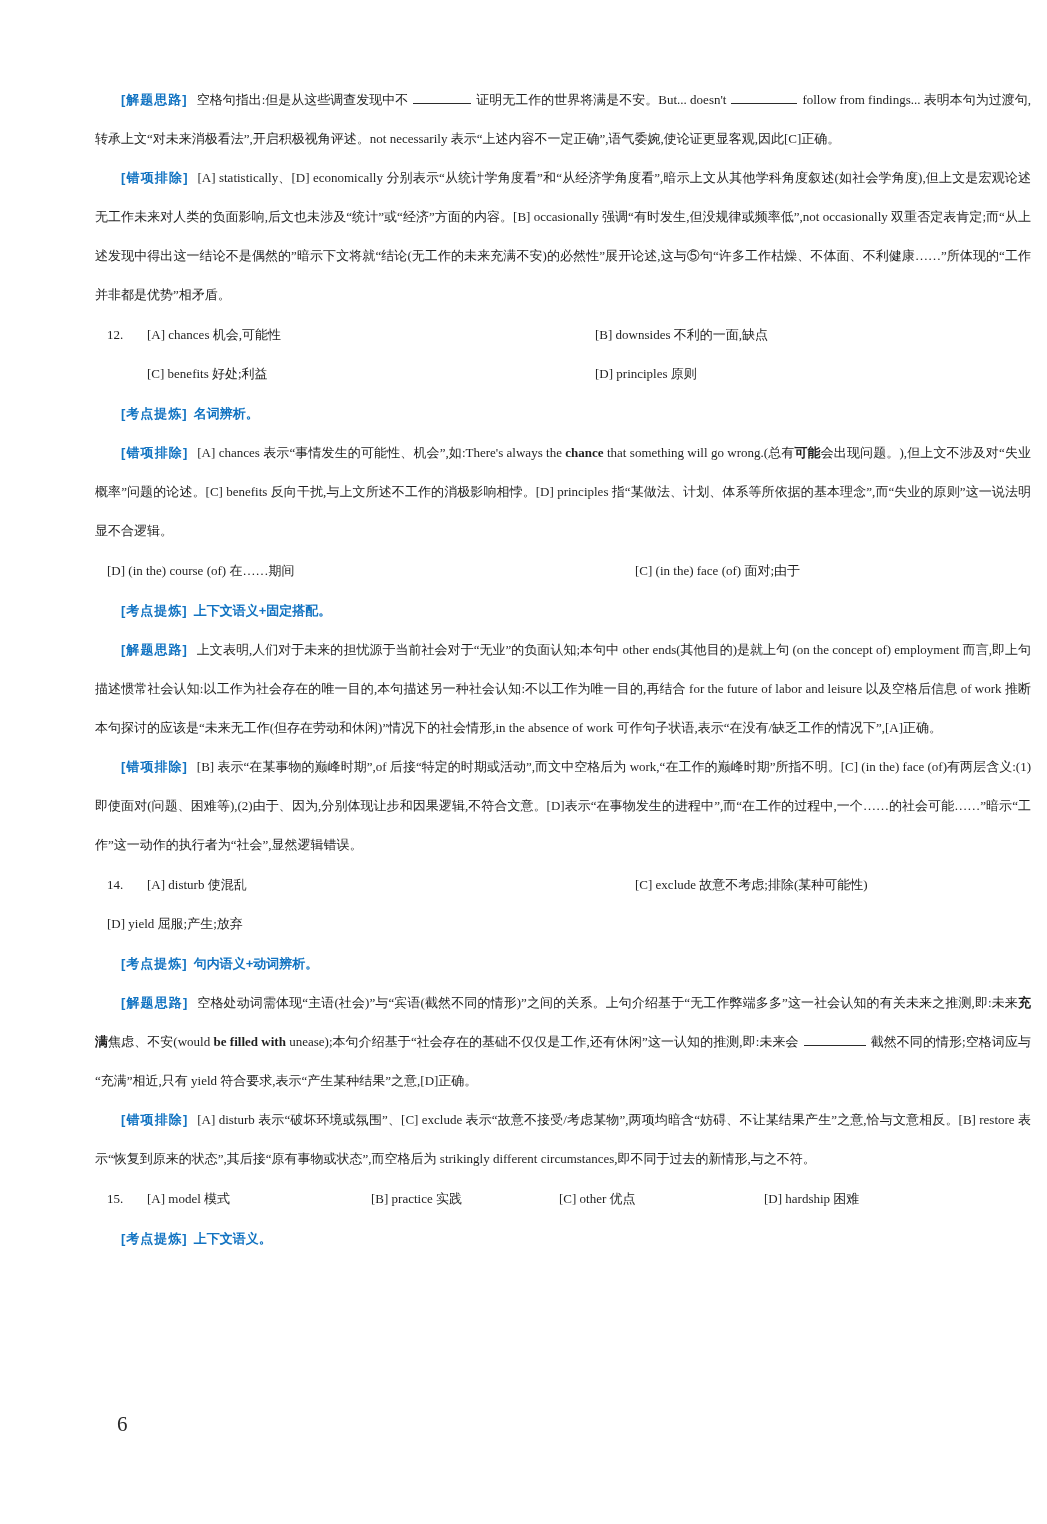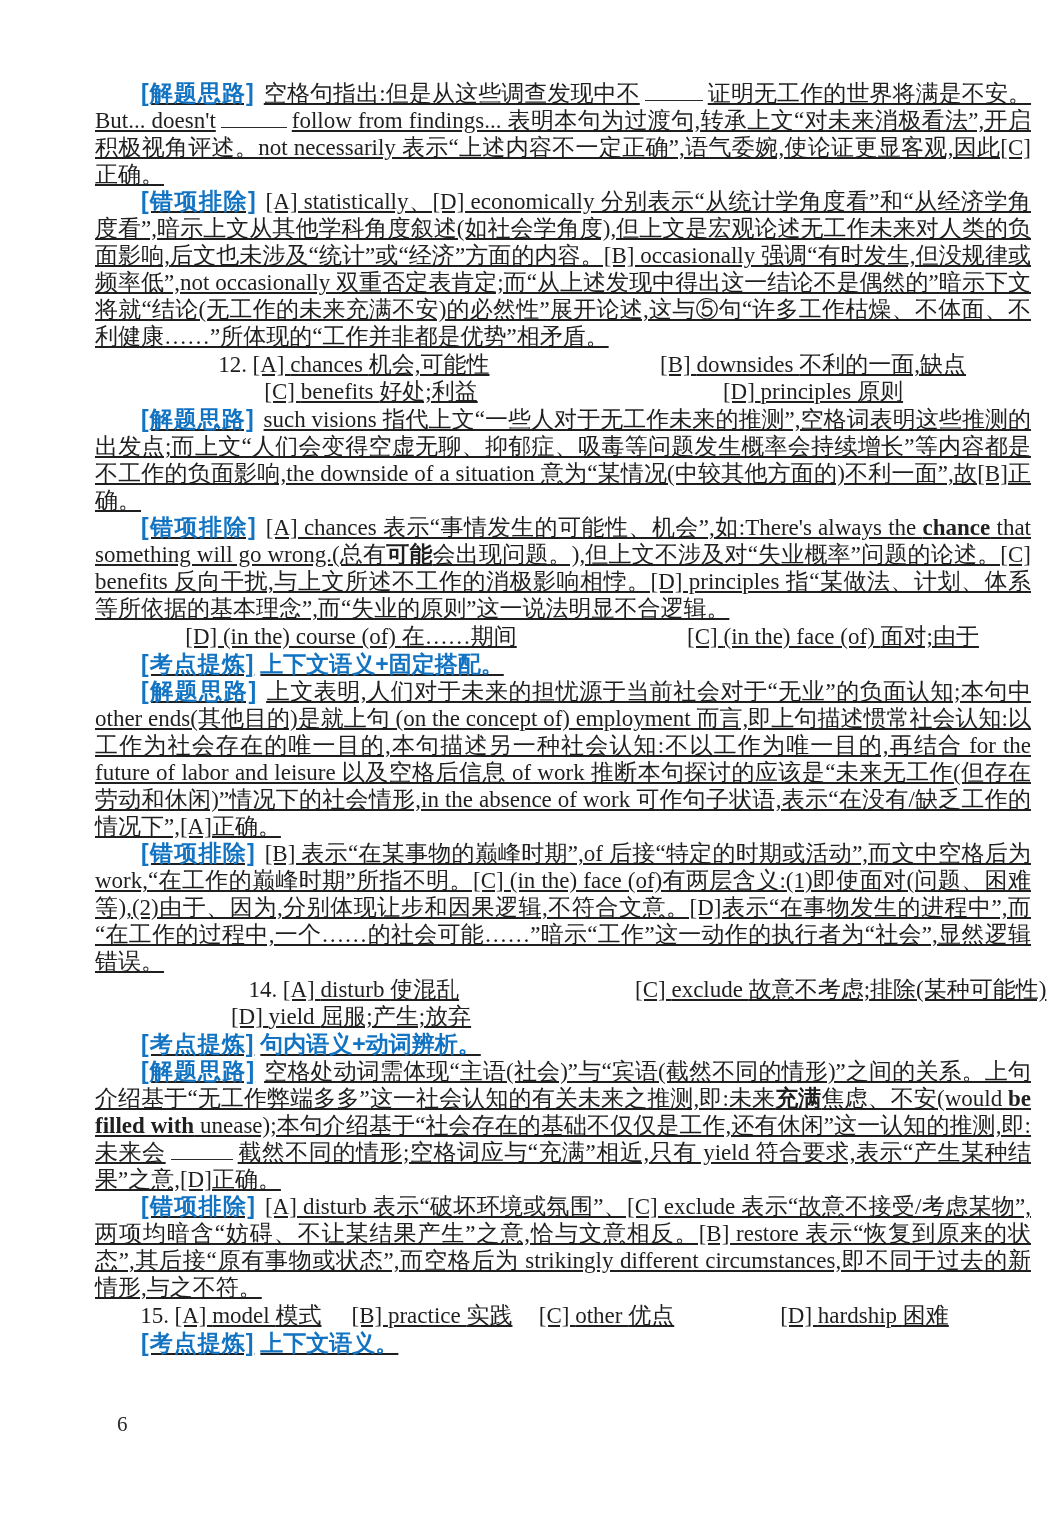--- a/index.html
+++ b/index.html
@@ -1,50 +1,50 @@
 <!DOCTYPE html>
 <html lang="zh"><head>
 <meta charset="utf-8">
 <style>
   html,body{margin:0;padding:0;background:#ffffff;}
   .page{position:relative;width:1047px;height:1524px;background:#ffffff;overflow:hidden;
         font-family:"Liberation Serif","DejaVu Serif",serif;color:#1f1f1f;}
   .content{position:absolute;left:95px;top:80px;width:936px;
-           font-size:23px;line-height:27px;text-align:justify;text-decoration:underline;}
+           font-size:13px;line-height:39px;text-align:justify;}
   .para{text-indent:2em;margin:0;}
   .sec-label{color:#1173c2;font-family:"Liberation Sans","DejaVu Sans",sans-serif;
              font-weight:700;margin-right:9px;letter-spacing:1px;}
   .kp{color:#1173c2;font-family:"Liberation Sans","DejaVu Sans",sans-serif;
       font-weight:700;text-align:left;}
   .kp .sec-label{margin-right:6px;}
   .bold{font-weight:700;}
   .blank{display:inline-block;border-bottom:1.7px solid #2b2b2b;height:15px;
          margin:0 5px;vertical-align:baseline;}
-  .options{padding-left:12px;display:grid;text-align:center;margin:1px 0;}
+  .options{padding-left:12px;display:grid;text-align:left;margin:1px 0;}
   .options.cols2{grid-template-columns:488px auto;}
-  .options.cols4{grid-template-columns:242px 166px 183px auto;}
+  .options.cols4{grid-template-columns:242px 166px 183px auto;gap:22px;}
   .opt-cell{white-space:nowrap;}
   .opt-num{display:inline-block;width:40px;}
   .page-num{position:absolute;left:117px;top:1412px;font-size:21px;
             font-family:"Liberation Serif","DejaVu Serif",serif;color:#2a2a2a;}
 </style>
 </head>
 <body>
 
 <div class="page">
   <div class="content">
       <div class="para"><span class="sec-label">[解题思路]</span><span>空格句指出:但是从这些调查发现中不</span><span class="blank" style="width: 58px;"></span><span>证明无工作的世界将满是不安。But... doesn't</span><span class="blank" style="width: 66px;"></span><span>follow from findings... 表明本句为过渡句,转承上文“对未来消极看法”,开启积极视角评述。not necessarily 表示“上述内容不一定正确”,语气委婉,使论证更显客观,因此[C]正确。</span></div>
       <div class="para"><span class="sec-label">[错项排除]</span><span>[A] statistically、[D] economically 分别表示“从统计学角度看”和“从经济学角度看”,暗示上文从其他学科角度叙述(如社会学角度),但上文是宏观论述无工作未来对人类的负面影响,后文也未涉及“统计”或“经济”方面的内容。[B] occasionally 强调“有时发生,但没规律或频率低”,not occasionally 双重否定表肯定;而“从上述发现中得出这一结论不是偶然的”暗示下文将就“结论(无工作的未来充满不安)的必然性”展开论述,这与⑤句“许多工作枯燥、不体面、不利健康……”所体现的“工作并非都是优势”相矛盾。</span></div>
       <div class="options cols2">
         <div class="opt-cell"><span class="opt-num">12.</span><span>[A] </span><span>chances </span><span>机会,可能性</span></div>
         <div class="opt-cell"><span>[B] </span><span>downsides </span><span>不利的一面,缺点</span></div>
         <div class="opt-cell"><span class="opt-num"></span><span>[C] </span><span>benefits </span><span>好处;利益</span></div>
         <div class="opt-cell"><span>[D] </span><span>principles </span><span>原则</span></div>
       </div>
-      <div class="para"><span class="sec-label">[解题思路]</span><span>such visions 指代上文“一些人对于无工作未来的推测”,空格词表明这些推测的出发点;而上文“人们会变得空虚无聊、抑郁症、吸毒等问题发生概率会持续增长”等内容都是不工作的负面影响,the downside of a situation 意为“某情况(中较其他方面的)不利一面”,故[B]正确。</span></div>
+      <div class="para kp"><span class="sec-label">[考点提炼]</span><span>名词辨析。</span></div>
       <div class="para"><span class="sec-label">[错项排除]</span><span>[A] chances 表示“事情发生的可能性、机会”,如:There's always the </span><span class="bold">chance</span><span> that something will go wrong.(总有</span><span class="bold">可能</span><span>会出现问题。),但上文不涉及对“失业概率”问题的论述。[C] benefits 反向干扰,与上文所述不工作的消极影响相悖。[D] principles 指“某做法、计划、体系等所依据的基本理念”,而“失业的原则”这一说法明显不合逻辑。</span></div>
       <div class="options cols2">
         <div class="opt-cell"><span>[D] </span><span>(in the) course (of) </span><span>在……期间</span></div>
         <div class="opt-cell"><span class="opt-num"></span><span>[C] </span><span>(in the) face (of) </span><span>面对;由于</span></div>
       </div>
       <div class="para kp"><span class="sec-label">[考点提炼]</span><span>上下文语义+固定搭配。</span></div>
       <div class="para"><span class="sec-label">[解题思路]</span><span>上文表明,人们对于未来的担忧源于当前社会对于“无业”的负面认知;本句中 other ends(其他目的)是就上句 (on the concept of) employment 而言,即上句描述惯常社会认知:以工作为社会存在的唯一目的,本句描述另一种社会认知:不以工作为唯一目的,再结合 for the future of labor and leisure 以及空格后信息 of work 推断本句探讨的应该是“未来无工作(但存在劳动和休闲)”情况下的社会情形,in the absence of work 可作句子状语,表示“在没有/缺乏工作的情况下”,[A]正确。</span></div>
       <div class="para"><span class="sec-label">[错项排除]</span><span>[B] 表示“在某事物的巅峰时期”,of 后接“特定的时期或活动”,而文中空格后为 work,“在工作的巅峰时期”所指不明。[C] (in the) face (of)有两层含义:(1)即使面对(问题、困难等),(2)由于、因为,分别体现让步和因果逻辑,不符合文意。[D]表示“在事物发生的进程中”,而“在工作的过程中,一个……的社会可能……”暗示“工作”这一动作的执行者为“社会”,显然逻辑错误。</span></div>
       <div class="options cols2">
         <div class="opt-cell"><span class="opt-num">14.</span><span>[A] </span><span>disturb </span><span>使混乱</span></div>

